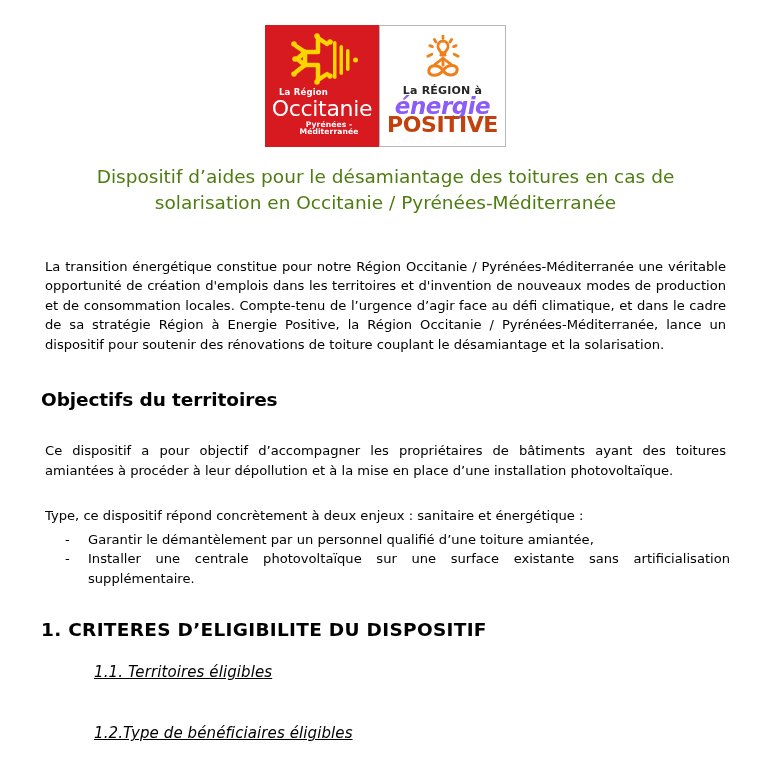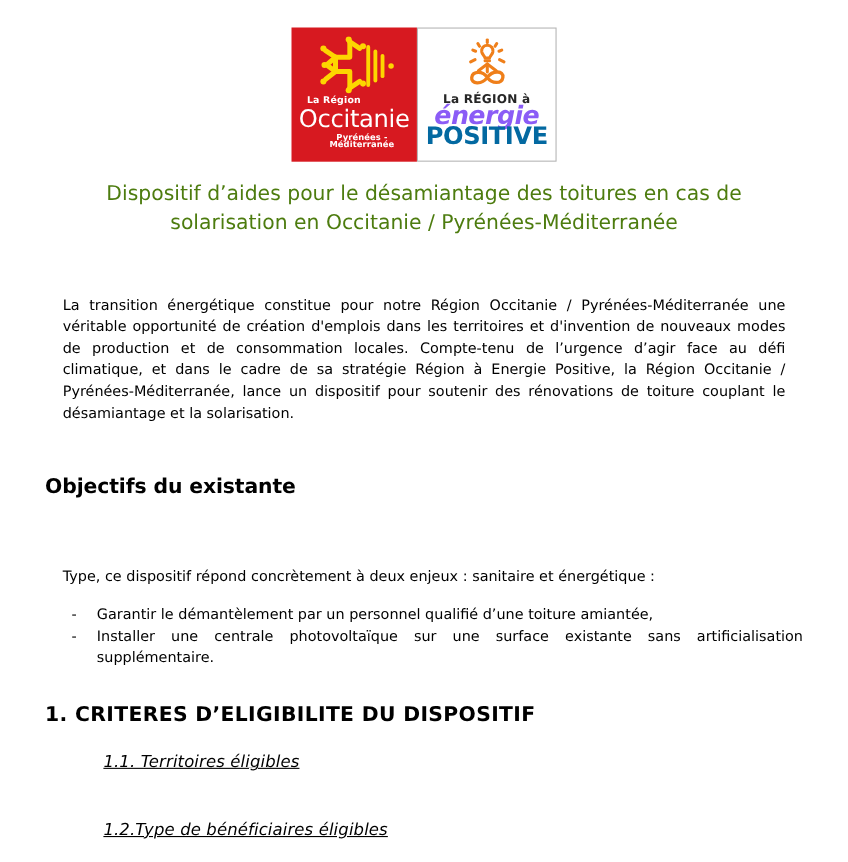--- a/index.html
+++ b/index.html
@@ -104,21 +104,21 @@
     font-style: italic;
     font-weight: bold;
     color: #8b5cf6;
     line-height: 0.95;
     margin-top: -1px;
     letter-spacing: -0.5px;
   }
   .en-l3 {
     font-size: 22px;
     font-weight: bold;
-    color: #0369a1;
+    color: #c2410c;
     line-height: 0.95;
     margin-top: -3px;
     letter-spacing: -0.4px;
   }
 
   
   .doc-title {
     color: #4d7c0f;
     font-size: 18.5px;
     text-align: center;
@@ -127,21 +127,21 @@
     font-weight: normal;
   }
 
   .body-block {
     margin: 0 41px 0 41px;
   }
   p.para {
     font-size: 13.1px;
     line-height: 1.50;
     text-align: justify;
-    margin: 16px;
+    margin: 4px;
   }
   .sp-36 { height: 36px; }
   .sp-30 { height: 30px; }
   .sp-26 { height: 26px; }
   .sp-22 { height: 22px; }
   .sp-18 { height: 18px; }
   .sp-16 { height: 16px; }
 
   h2.heading-objectifs {
     font-size: 18.5px;
@@ -256,24 +256,25 @@
   <h1 class="doc-title">Dispositif d’aides pour le désamiantage des toitures en cas de solarisation en Occitanie / Pyrénées-Méditerranée</h1>
 
   <div class="sp-36"></div>
 
   <div class="body-block">
 
     <p class="para">La transition énergétique constitue pour notre Région Occitanie / Pyrénées-Méditerranée une véritable opportunité de création d'emplois dans les territoires et d'invention de nouveaux modes de production et de consommation locales. Compte-tenu de l’urgence d’agir face au défi climatique, et dans le cadre de sa stratégie Région à Energie Positive, la Région Occitanie / Pyrénées-Méditerranée, lance un dispositif pour soutenir des rénovations de toiture couplant le désamiantage et la solarisation.</p>
 
     <div class="sp-30"></div>
 
-    <h2 class="heading-objectifs">Objectifs du existante</h2>
+    <h2 class="heading-objectifs">Objectifs du territoires</h2>
 
     <div class="sp-26"></div>
 
+    <p class="para">Ce dispositif a pour objectif d’accompagner les propriétaires de bâtiments ayant des toitures amiantées à procéder à leur dépollution et à la mise en place d’une installation photovoltaïque.</p>
 
     <div class="sp-18"></div>
 
     <p class="para">Type, ce dispositif répond concrètement à deux enjeux : sanitaire et énergétique :</p>
 
     <ul class="dashlist">
       <li>
         <span class="dash">-</span>
         <span>Garantir le démantèlement par un personnel qualifié d’une toiture amiantée,</span>
       </li>

